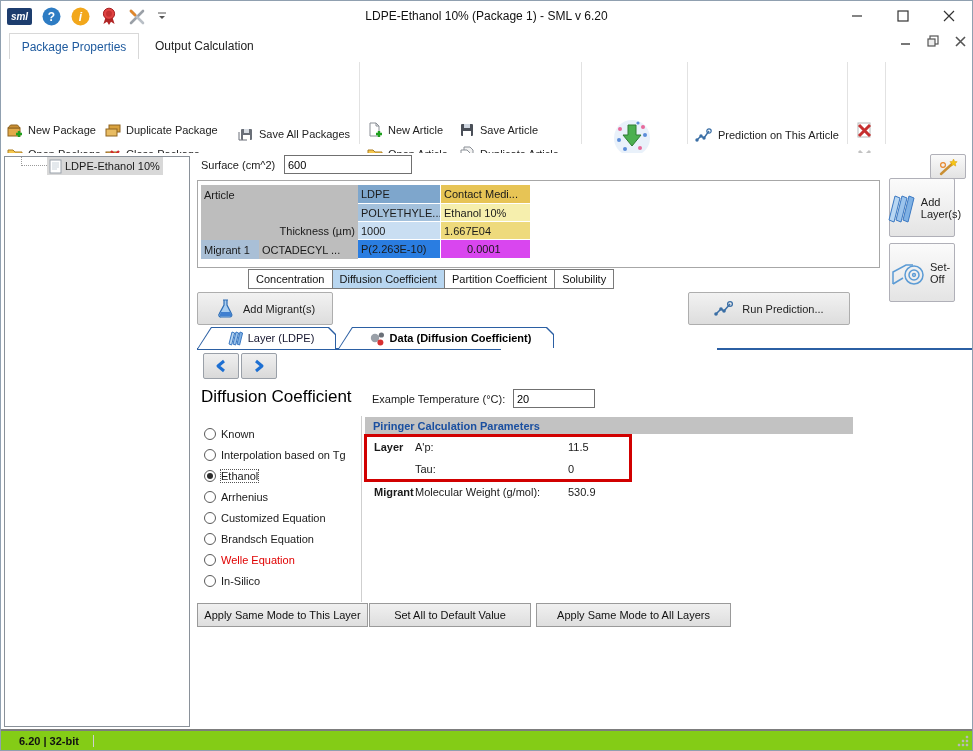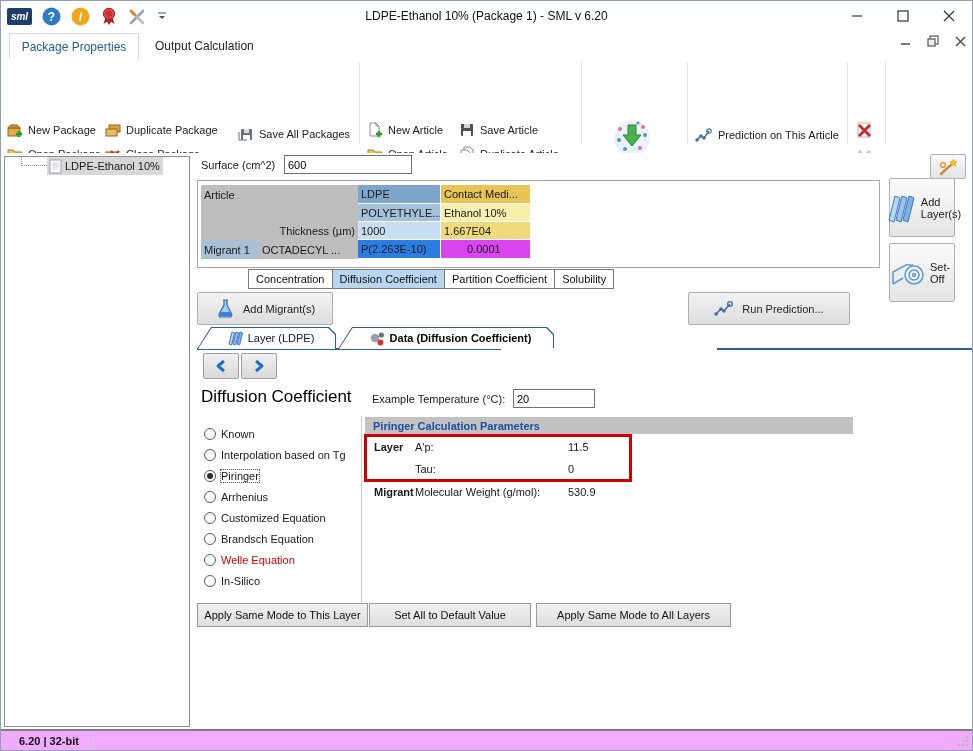--- a/index.html
+++ b/index.html
@@ -104,21 +104,21 @@
   .phdr{position:absolute;left:364px;top:264px;width:488px;height:17px;background:#c2c2c2;
         color:#1a4fa0;font-weight:bold;display:flex;align-items:center;padding-left:8px;box-sizing:border-box;}
   .ptext{position:absolute;white-space:nowrap;}
   .bold{font-weight:bold;}
   .redbox{position:absolute;left:363px;top:281px;width:268px;height:48px;border:3px solid #d10000;box-sizing:border-box;z-index:5;}
   
   .actbtn{position:absolute;top:450px;height:22px;background:linear-gradient(#f0f0f0,#dedede);border:1px solid #9a9a9a;
           display:flex;align-items:center;justify-content:center;font-size:11px;color:#111;}
   
   .statusline{position:absolute;bottom:19px;left:0;right:0;height:2px;background:#7d7d7d;}
-  .statusbar{position:absolute;bottom:0;left:0;right:0;height:19px;background:#f0abfc;display:flex;align-items:center;}
+  .statusbar{position:absolute;bottom:0;left:0;right:0;height:19px;background:#84cc16;display:flex;align-items:center;}
   .statusver{font-weight:bold;margin-left:18px;color:#111;}
   .statussep{width:1px;height:12px;background:#d0d0d0;margin-left:14px;}
   .grip{position:absolute;right:3px;bottom:3px;width:12px;height:12px;
         background:
          radial-gradient(circle at 2px 10px,#b9b9b9 1.5px,transparent 1.6px),
          radial-gradient(circle at 6px 10px,#b9b9b9 1.5px,transparent 1.6px),
          radial-gradient(circle at 10px 10px,#b9b9b9 1.5px,transparent 1.6px),
          radial-gradient(circle at 6px 6px,#b9b9b9 1.5px,transparent 1.6px),
          radial-gradient(circle at 10px 6px,#b9b9b9 1.5px,transparent 1.6px),
          radial-gradient(circle at 10px 2px,#b9b9b9 1.5px,transparent 1.6px);}
@@ -592,21 +592,21 @@
   <div class="radio-row" style="top:272px;">
     <span class="rdot"></span>
       <span class="rlabel">Known</span>
   </div>
   <div class="radio-row" style="top:293px;">
     <span class="rdot"></span>
       <span class="rlabel">Interpolation based on Tg</span>
   </div>
   <div class="radio-row" style="top:314px;">
     <span class="rdot on"></span>
-      <span class="rlabel focus">Piringer</span>
+      <span class="rlabel focus">Ethanol</span>
   </div>
   <div class="radio-row" style="top:335px;">
     <span class="rdot"></span>
       <span class="rlabel">Arrhenius</span>
   </div>
   <div class="radio-row" style="top:356px;">
     <span class="rdot"></span>
       <span class="rlabel">Customized Equation</span>
   </div>
   <div class="radio-row" style="top:377px;">

